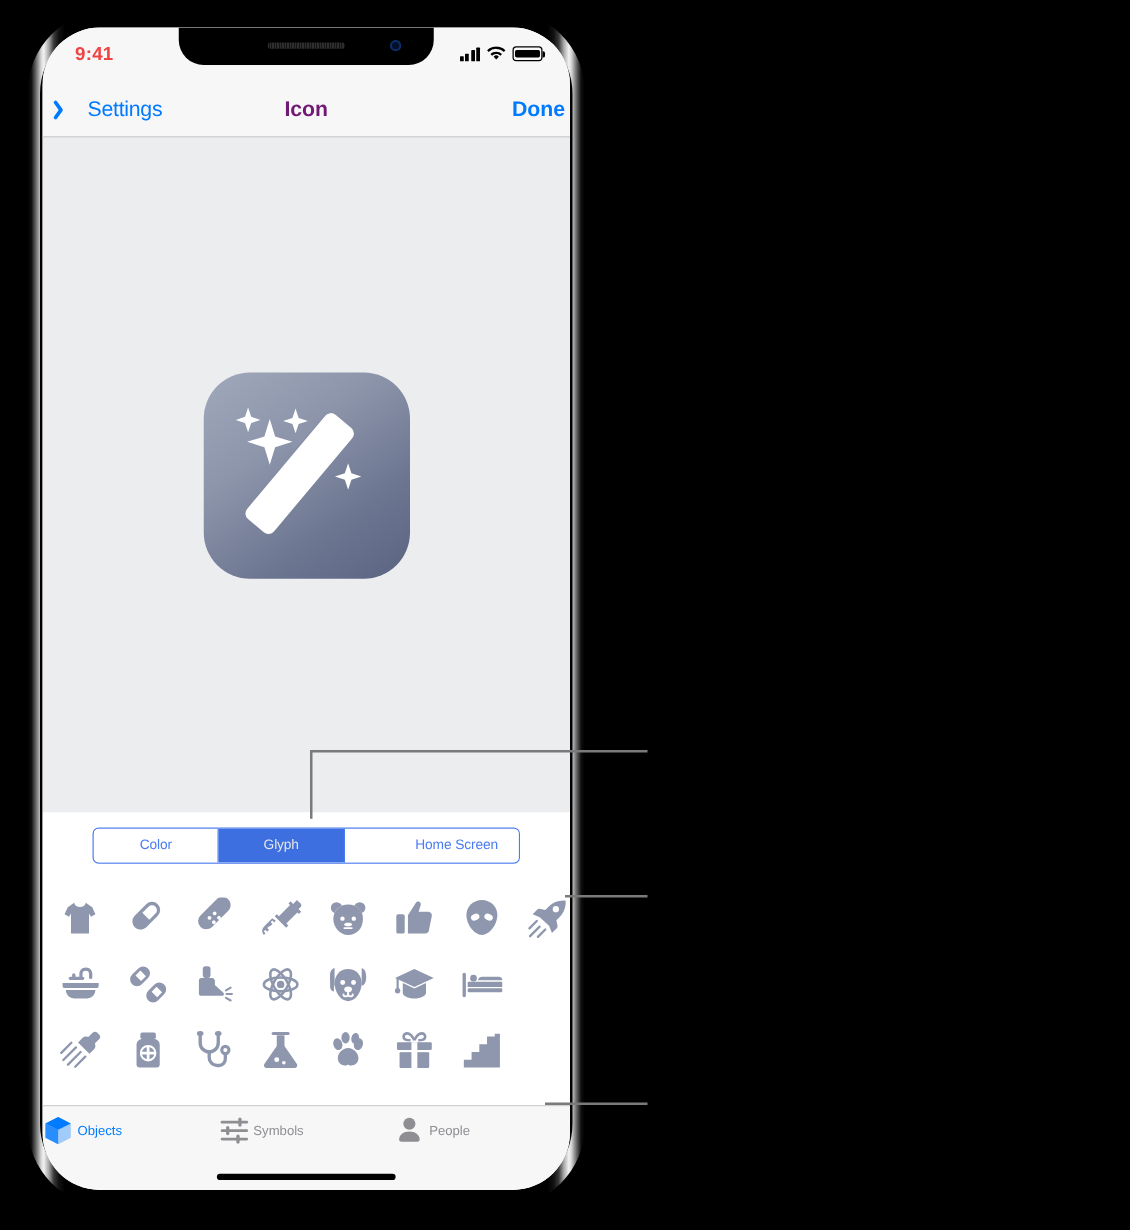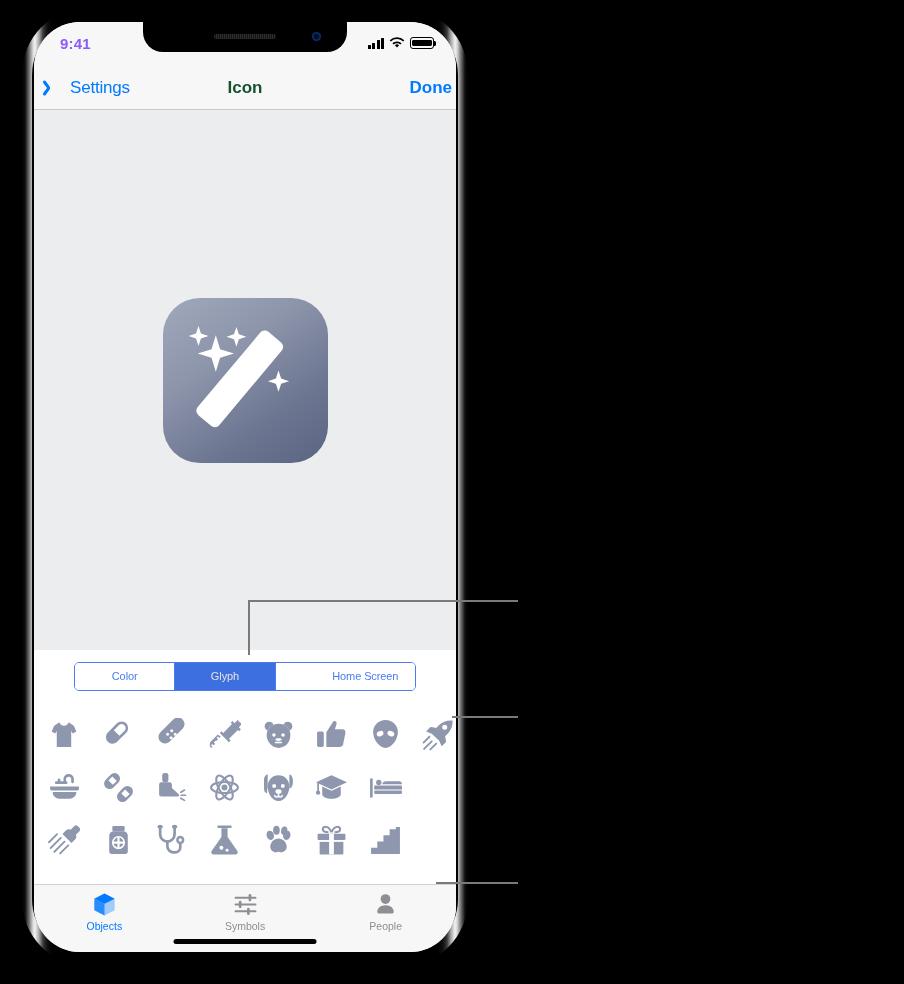--- a/index.html
+++ b/index.html
@@ -56,21 +56,21 @@
     box-shadow:inset 0 0 0 1.6px #0a2f6b;
   }
 
   
   #status-bar {
     position:absolute; left:0; top:0; width:100%; height:44px;
     background:#f7f7f7; z-index:30;
     display:flex; align-items:center; justify-content:space-between;
     padding:0 22px 0 26px;
   }
-  #status-time { font-size:15px; font-weight:bold; color:#8b5cf6; letter-spacing:.2px; margin-top:-2px; }
+  #status-time { font-size:15px; font-weight:bold; color:#ef4444; letter-spacing:.2px; margin-top:-2px; }
   #status-right { display:flex; align-items:center; gap:5px; margin-top:-2px; }
 
   .bars { display:flex; align-items:flex-end; gap:1.5px; height:11px; }
   .bars i { display:block; width:3px; background:#000; border-radius:.5px; }
   .bars i:nth-child(1){height:4px;} .bars i:nth-child(2){height:6px;}
   .bars i:nth-child(3){height:8.5px;} .bars i:nth-child(4){height:11px;}
 
   .battery { width:24px; height:11.5px; border:1.4px solid #000; border-radius:3px; position:relative; }
   .battery::after { content:""; position:absolute; right:-3.4px; top:3px; width:2px; height:5px;
     background:#000; border-radius:0 1.5px 1.5px 0; }
@@ -84,21 +84,21 @@
   }
   #back-button { display:flex; align-items:center; gap:14px; padding-left:11px; cursor:pointer; }
   #back-chevron { width:11px; height:18px; position:relative; flex:none; }
   #back-chevron::before, #back-chevron::after {
     content:""; position:absolute; left:3px; width:2.6px; height:10px;
     background:#007aff; border-radius:2px;
   }
   #back-chevron::before { top:0px;  transform:rotate(-36deg); transform-origin:bottom center; }
   #back-chevron::after  { top:8.4px; transform:rotate(36deg); transform-origin:top center; }
   #back-label { color:#007aff; font-size:17px; letter-spacing:-.2px; }
-  #nav-title { position:absolute; left:0; right:0; text-align:center; font-size:17px; font-weight:bold; color:#14532d; pointer-events:none; }
+  #nav-title { position:absolute; left:0; right:0; text-align:center; font-size:17px; font-weight:bold; color:#701a75; pointer-events:none; }
   #done-button { margin-left:auto; padding-right:4px; color:#007aff; font-size:17px; font-weight:bold; cursor:pointer; }
 
   
   #preview-area {
     position:absolute; left:0; top:88px; width:100%; height:540px;
     background:#ebedef; display:flex; align-items:center; justify-content:center;
   }
   #app-icon {
     width:165px; height:165px; border-radius:37px;
     background:linear-gradient(145deg,#a0a8bb 0%,#8d95ab 35%,#6d7691 70%,#5a6380 100%);
@@ -129,21 +129,21 @@
   .glyph-row { display:flex; height:53px; align-items:center; }
   .glyph-cell { width:53.4px; height:53px; display:flex; align-items:center; justify-content:center; cursor:pointer; flex:none; }
   .glyph-cell svg { width:33px; height:33px; fill:#8e97ad; }
 
   
   #tab-bar {
     position:absolute; left:0; bottom:0; width:100%; height:68px;
     background:#f7f7f7; border-top:.5px solid #d1d1d3;
     display:flex; align-items:flex-start; padding-top:7px;
   }
-  .tab { flex:1; display:flex; flex-direction:column; align-items:center; gap:3px; cursor:pointer; }
+  .tab { flex:1; display:flex; flex-direction:row; align-items:center; gap:3px; cursor:pointer; }
   .tab svg { width:25px; height:25px; }
   .tab .tab-label { font-size:10.5px; color:#8e8e93; }
   .tab.active .tab-label { color:#007aff; }
   .tab svg .fillpath { fill:#8e8e93; }
   .tab.active svg .fillpath { fill:#007aff; }
 
   #home-indicator {
     position:absolute; bottom:8px; left:50%; transform:translateX(-50%);
     width:143px; height:5px; border-radius:3px; background:#000; z-index:50;
   }

